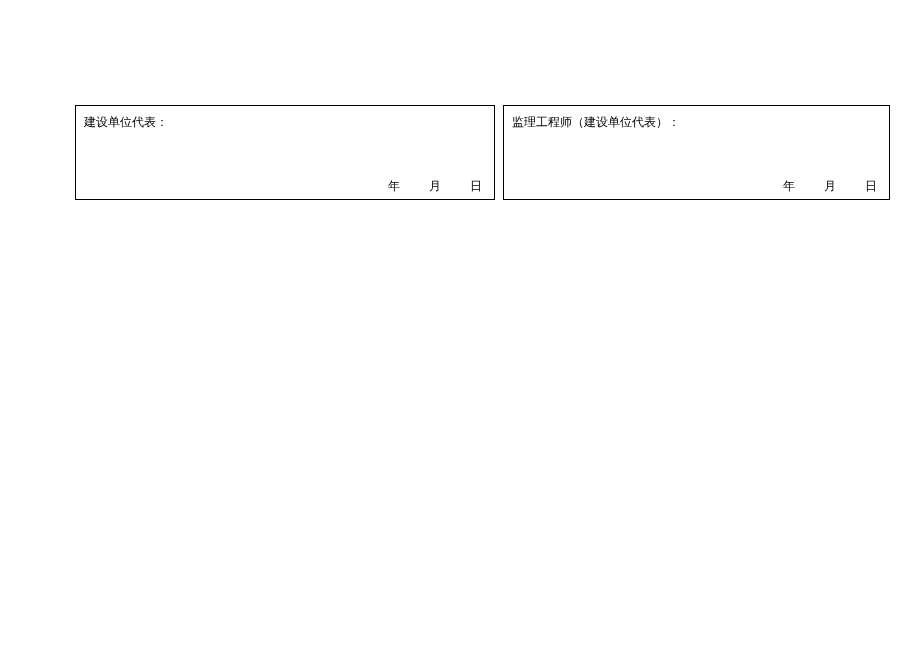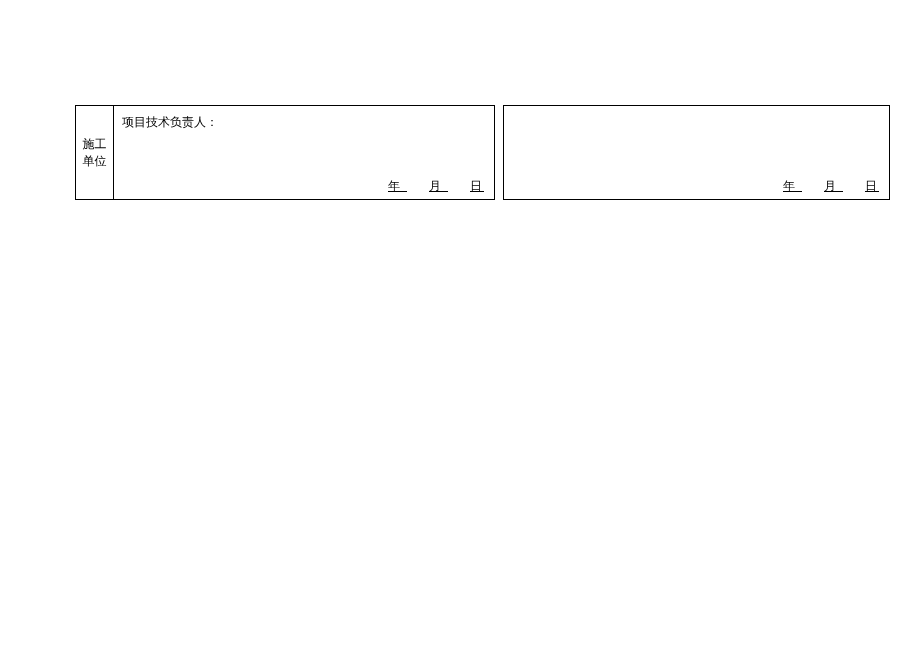--- a/index.html
+++ b/index.html
@@ -58,48 +58,47 @@
       padding: 6px 8px;
     }
     .content-top {
       line-height: 1.8;
     }
     .date-row {
       position: absolute;
       bottom: 4px;
       right: 10px;
       letter-spacing: 2px;
-      text-decoration: underline;
     }
     .date-row span {
       margin-left: 22px;
     }
   </style>
 </head>
 <body>
 
 <div class="container">
   <div class="box box-left">
-    <div class="label-col label-col-left">
-      <div>施工单位</div>
-    </div>
     <div class="content-col">
       <div class="content-top">
-        <div>项目技术负责人：</div>
+        <div>建设单位代表：</div>
       </div>
       <div class="date-row">
         <span>年</span>
         <span>月</span>
         <span>日</span>
       </div>
     </div>
   </div>
 
   <div class="box box-right">
     <div class="content-col">
+      <div class="content-top">
+        <div>监理工程师（建设单位代表）：</div>
+      </div>
       <div class="date-row">
         <span>年</span>
         <span>月</span>
         <span>日</span>
       </div>
     </div>
   </div>
 </div>
 
 </body></html>

